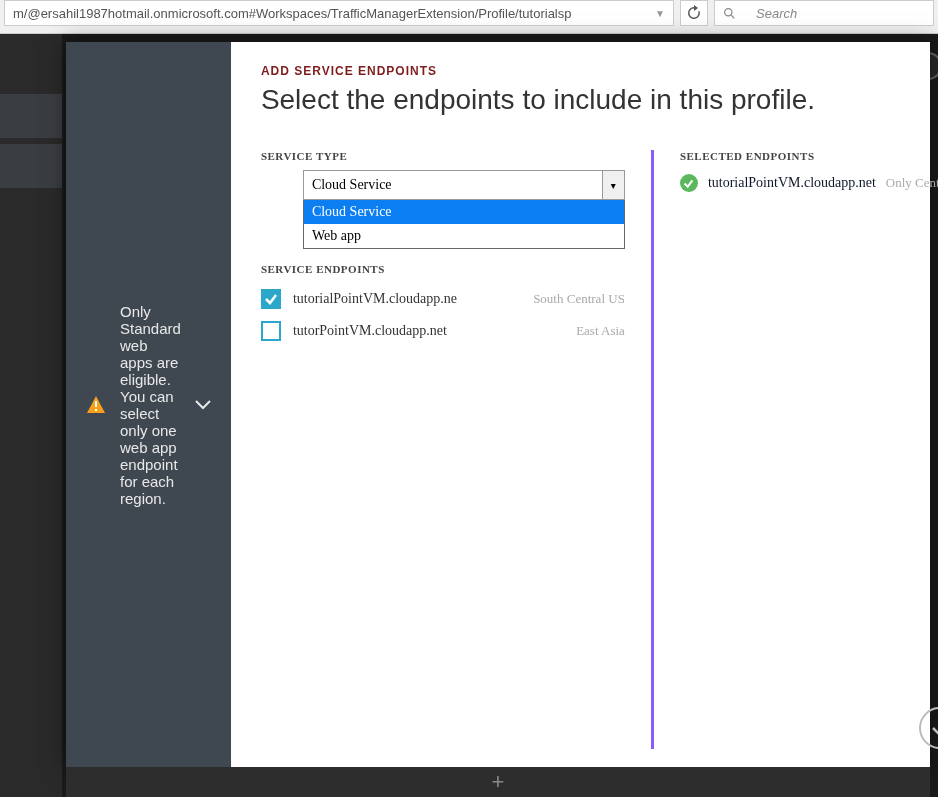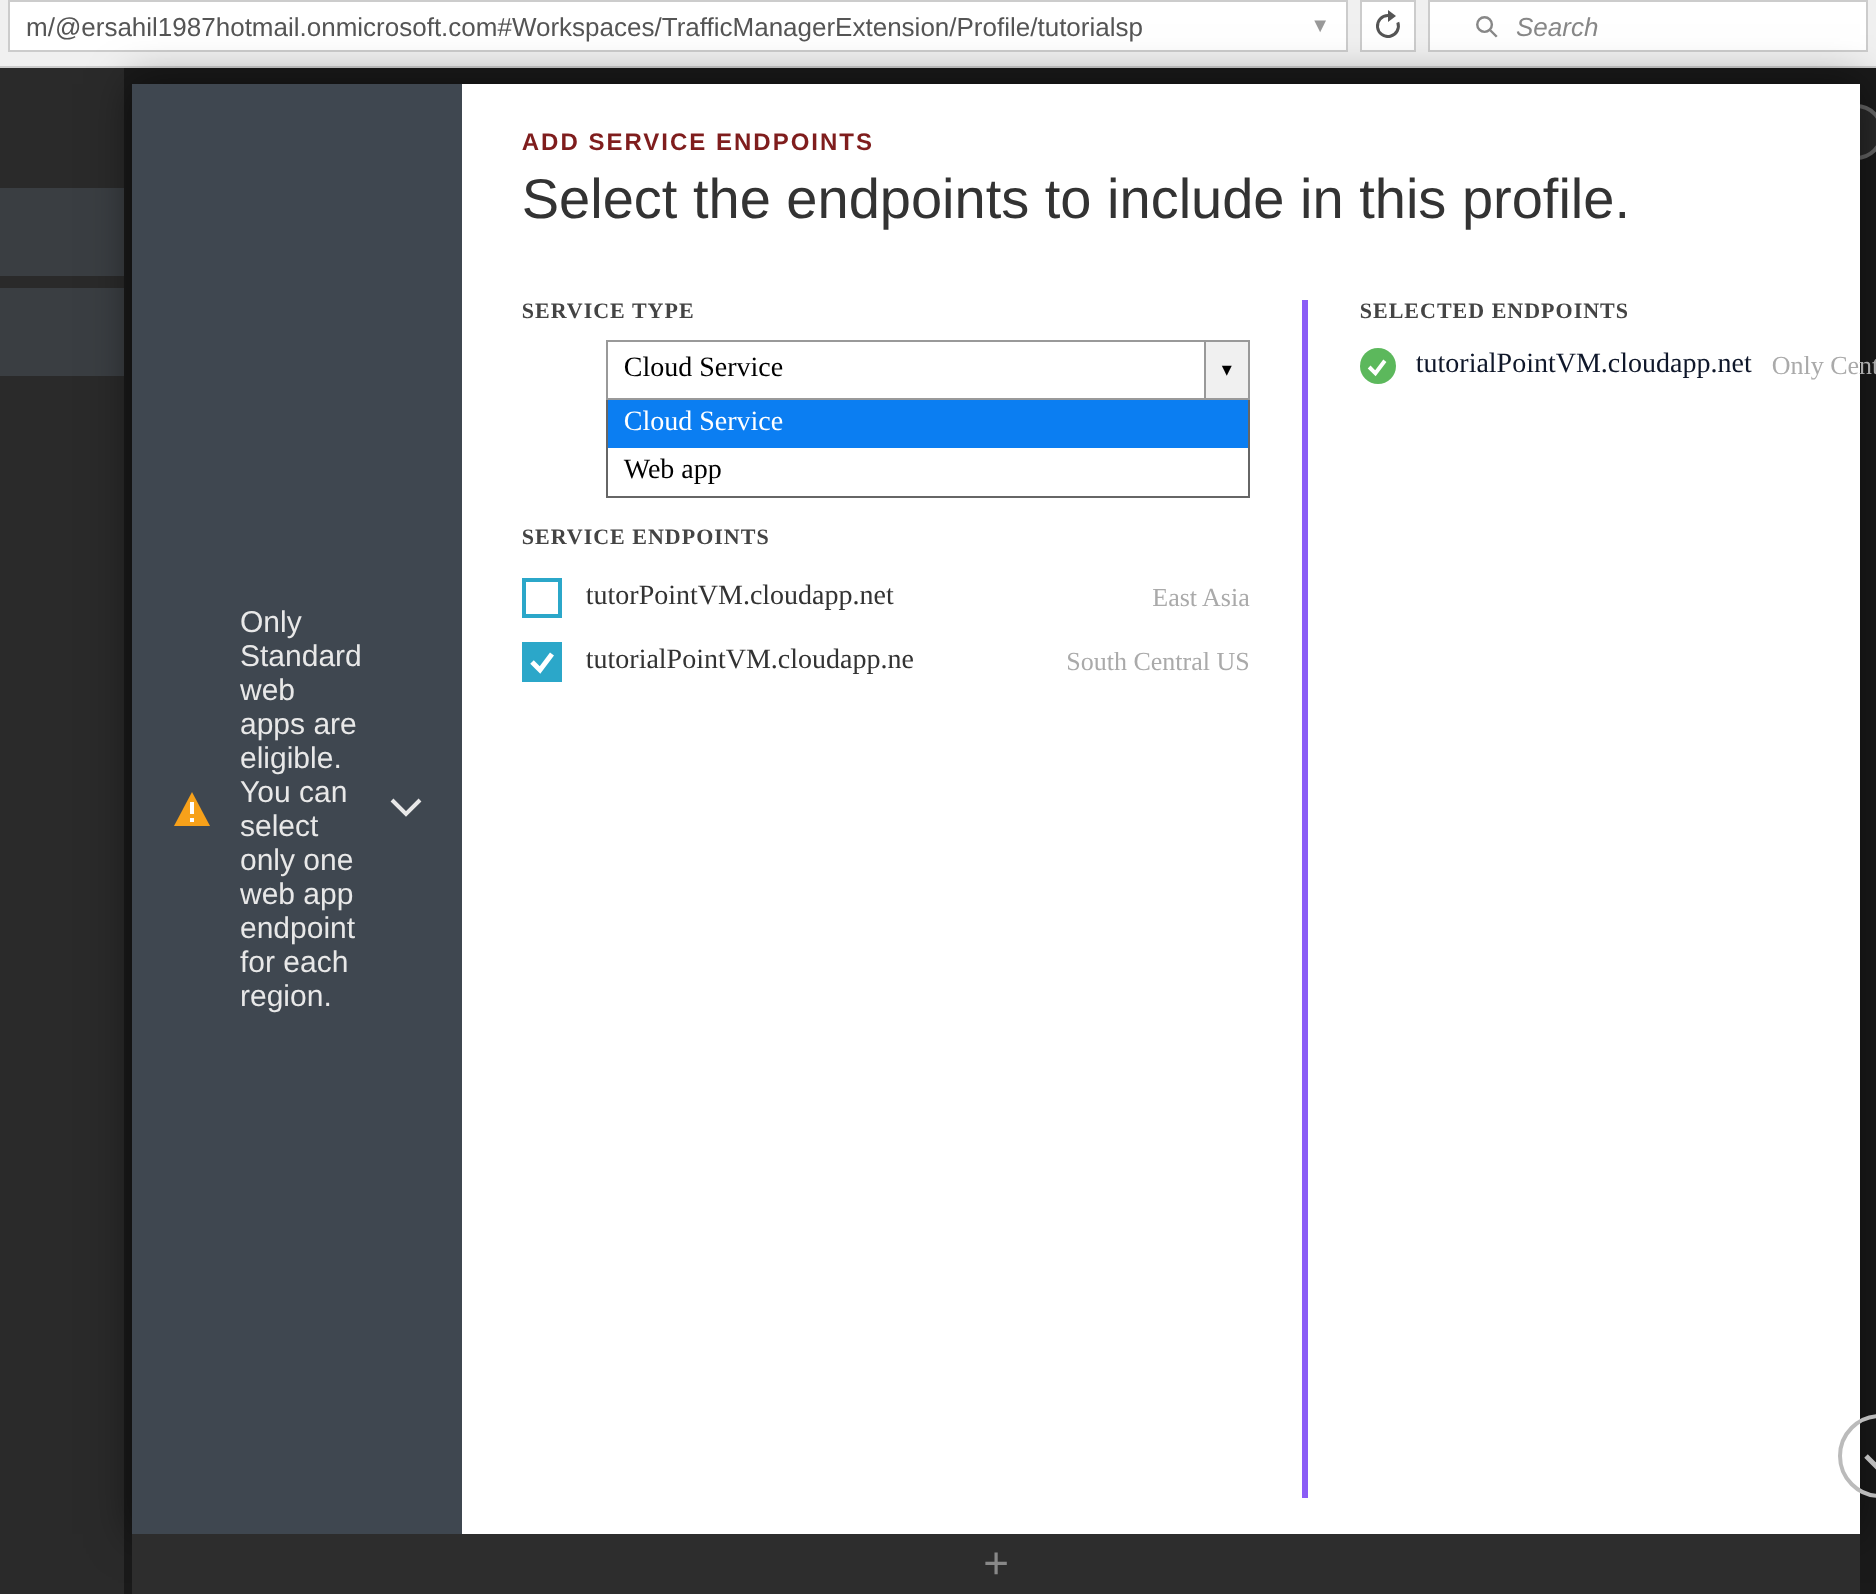--- a/index.html
+++ b/index.html
@@ -49,25 +49,25 @@
     color: #555;
     font-size: 16px;
   }
   .search-bar {
     width: 220px;
     background: #fff;
     border: 1px solid #ccc;
     height: 26px;
     display: flex;
     align-items: center;
-    padding: 0 22px;
+    padding: 0 8px;
     font-size: 13px;
     color: #888;
     font-style: italic;
-    gap: 8px;
+    gap: 20px;
   }
   .content-area {
     position: relative;
     width: 100%;
     height: calc(100% - 34px);
     background: #1a1a1a;
   }
   .sidebar-stub {
     position: absolute;
     left: 0;
@@ -360,35 +360,35 @@
             <div class="dropdown-list">
               <div class="dd-option selected">Cloud Service</div>
               <div class="dd-option">Web app</div>
             </div>
           </div>
 
           <div class="endpoints-section">
             <div class="section-label">SERVICE ENDPOINTS</div>
 
             <div class="ep-row">
-              <div class="check">
-                
-              </div>
-              <span class="ep-name">tutorPointVM.cloudapp.net</span>
-              <span class="ep-region">East Asia</span>
-            </div>
-
-            <div class="ep-row">
               <div class="check checked">
                 <svg width="14" height="14" viewBox="0 0 14 14">
                     <path d="M2 7 L6 11 L12 3" fill="none" stroke="#fff" stroke-width="2.5"></path>
                   </svg>
               </div>
               <span class="ep-name">tutorialPointVM.cloudapp.ne</span>
               <span class="ep-region">South Central US</span>
+            </div>
+
+            <div class="ep-row">
+              <div class="check">
+                
+              </div>
+              <span class="ep-name">tutorPointVM.cloudapp.net</span>
+              <span class="ep-region">East Asia</span>
             </div>
           </div>
         </div>
 
         <div class="col-right">
           <div class="section-label">SELECTED ENDPOINTS</div>
           <div class="sel-row">
             <span class="ok-icon">
               <svg width="11" height="11" viewBox="0 0 14 14">
                   <path d="M2 7 L6 11 L12 3" fill="none" stroke="#fff" stroke-width="2.5"></path>

